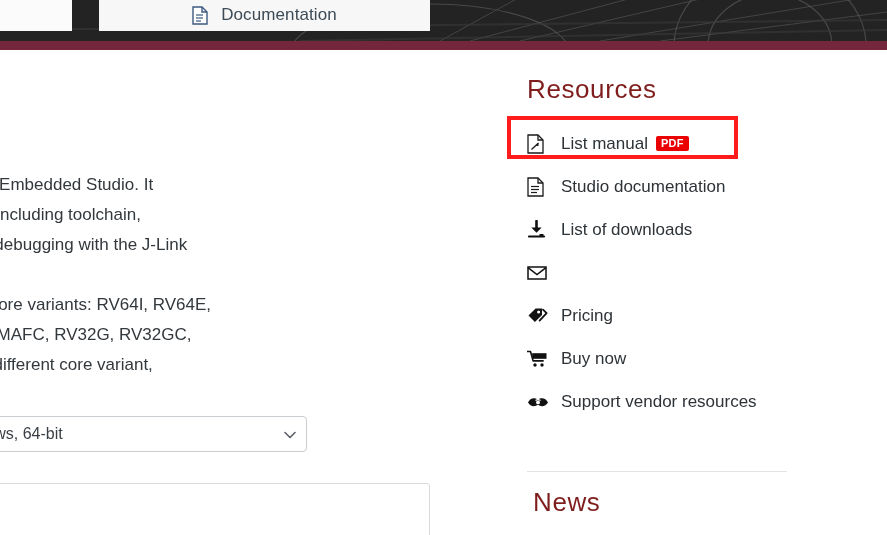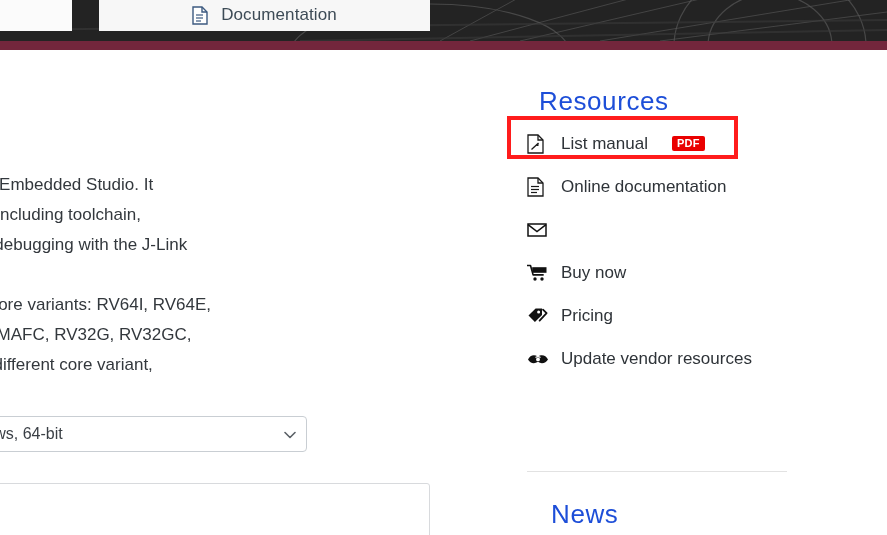--- a/index.html
+++ b/index.html
@@ -152,27 +152,27 @@
   .sidebar {
     position: absolute;
     left: 527px;
     top: 0;
     width: 300px;
   }
   .side-heading {
     position: absolute;
     font-size: 26px;
     font-weight: 400;
-    color: #1d4ed8;
+    color: #7f1d1d;
     letter-spacing: .6px;
-    margin: 12px;
+    margin: 0;
     white-space: nowrap;
   }
   .heading-resources { top: 24px; left: 0; }
-  .heading-news { top: 437px; left: 12px; }
+  .heading-news { top: 437px; left: 6px; }
 
   .res-list {
     position: absolute;
     top: 72px;
     left: 0;
     width: 300px;
     list-style: none;
     margin: 0;
     padding: 0;
   }
@@ -199,21 +199,21 @@
   }
   .pdf-badge {
     display: inline-block;
     background: #ea0000;
     color: #ffffff;
     font-size: 11px;
     font-weight: bold;
     letter-spacing: .3px;
     padding: 2px 5px 2px 5px;
     border-radius: 2px;
-    margin-left: 24px;
+    margin-left: 8px;
     line-height: 11px;
     vertical-align: 2px;
   }
 
   .highlight-box {
     position: absolute;
     left: -20px;
     top: 66px;
     width: 231px;
     height: 43px;
@@ -328,67 +328,78 @@
             <svg width="17" height="20" viewBox="0 0 17 20">
               <path d="M1 1 h10 l5 5 v13 h-15 z" fill="#ffffff" stroke="#1a1a1a" stroke-width="1.3"></path>
               <path d="M11 1 v5 h5" fill="none" stroke="#1a1a1a" stroke-width="1.3"></path>
               <g stroke="#1a1a1a" stroke-width="1.2">
                 <path d="M4 9.5 h8"></path>
                   <path d="M4 12.5 h8"></path>
                   <path d="M4 15.5 h6"></path>
               </g>
             </svg>
           </span>
-          <span class="res-label">Online documentation</span>
-        </li>
-
+          <span class="res-label">Studio documentation</span>
+        </li>
+
+        <li class="res-item">
+          <span class="res-icon">
+            <svg width="19" height="19" viewBox="0 0 19 19">
+              <path d="M9.5 1 v8" stroke="#111" stroke-width="2.6" stroke-linecap="round"></path>
+              <path d="M4.3 7.6 L9.5 12.8 L14.7 7.6 z" fill="#111"></path>
+              <path d="M2 16.5 h15" stroke="#111" stroke-width="2.2" stroke-linecap="round"></path>
+              <rect x="12.5" y="14" width="4" height="2.2" fill="#111"></rect>
+            </svg>
+          </span>
+          <span class="res-label">List of downloads</span>
+        </li>
 
         <li class="res-item">
           <span class="res-icon">
             <svg width="20" height="16" viewBox="0 0 20 16">
               <rect x="1" y="2" width="18" height="12" fill="none" stroke="#111" stroke-width="1.5"></rect>
               <path d="M1 2.6 L10 9.6 L19 2.6" fill="none" stroke="#111" stroke-width="1.5"></path>
             </svg>
           </span>
+        </li>
+
+        <li class="res-item">
+          <span class="res-icon">
+            <svg width="21" height="18" viewBox="0 0 21 18">
+              <path d="M1.5 8.6 L8.6 1.5 L15 1.5 L15 7.9 L7.9 15 z" fill="#111"></path>
+              <circle cx="11.6" cy="5" r="1.5" fill="#ffffff"></circle>
+              <path d="M16 2.6 L19.6 6.2 L12.6 13.6" fill="none" stroke="#111" stroke-width="1.8" stroke-linecap="round" stroke-linejoin="round"></path>
+            </svg>
+          </span>
+          <span class="res-label">Pricing</span>
         </li>
 
         <li class="res-item">
           <span class="res-icon">
             <svg width="21" height="18" viewBox="0 0 21 18">
               <path d="M0.5 1.5 h3 l2.6 9.4 h10" fill="none" stroke="#111" stroke-width="1.6" stroke-linecap="round" stroke-linejoin="round"></path>
               <rect x="5.2" y="3.2" width="14.3" height="5.6" fill="#111"></rect>
               <circle cx="8" cy="15" r="1.7" fill="#111"></circle>
               <circle cx="15" cy="15" r="1.7" fill="#111"></circle>
             </svg>
           </span>
           <span class="res-label">Buy now</span>
         </li>
 
-        <li class="res-item">
-          <span class="res-icon">
-            <svg width="21" height="18" viewBox="0 0 21 18">
-              <path d="M1.5 8.6 L8.6 1.5 L15 1.5 L15 7.9 L7.9 15 z" fill="#111"></path>
-              <circle cx="11.6" cy="5" r="1.5" fill="#ffffff"></circle>
-              <path d="M16 2.6 L19.6 6.2 L12.6 13.6" fill="none" stroke="#111" stroke-width="1.8" stroke-linecap="round" stroke-linejoin="round"></path>
-            </svg>
-          </span>
-          <span class="res-label">Pricing</span>
-        </li>
-
 
         <li class="res-item">
           <span class="res-icon">
             <svg width="22" height="14" viewBox="0 0 22 14">
               <path d="M1 7.5 C3 3.5, 7 2, 11 4.8 C14.5 2, 19 3.5, 21 7.5 C19 11, 14.5 12.5, 11 9.8
                        C7 12.5, 3 11, 1 7.5 z" fill="#111"></path>
               <path d="M8.5 5.5 C10 4.4, 12 4.4, 13.5 5.5" fill="none" stroke="#ffffff" stroke-width="1.2"></path>
               <circle cx="11" cy="7.4" r="1.9" fill="#ffffff"></circle>
             </svg>
           </span>
-          <span class="res-label">Update vendor resources</span>
+          <span class="res-label">Support vendor resources</span>
         </li>
       </ul>
 
       <div class="highlight-box"></div>
 
       <hr class="side-divider">
 
       <h2 class="side-heading heading-news">News</h2>
     </div>
   </div>

